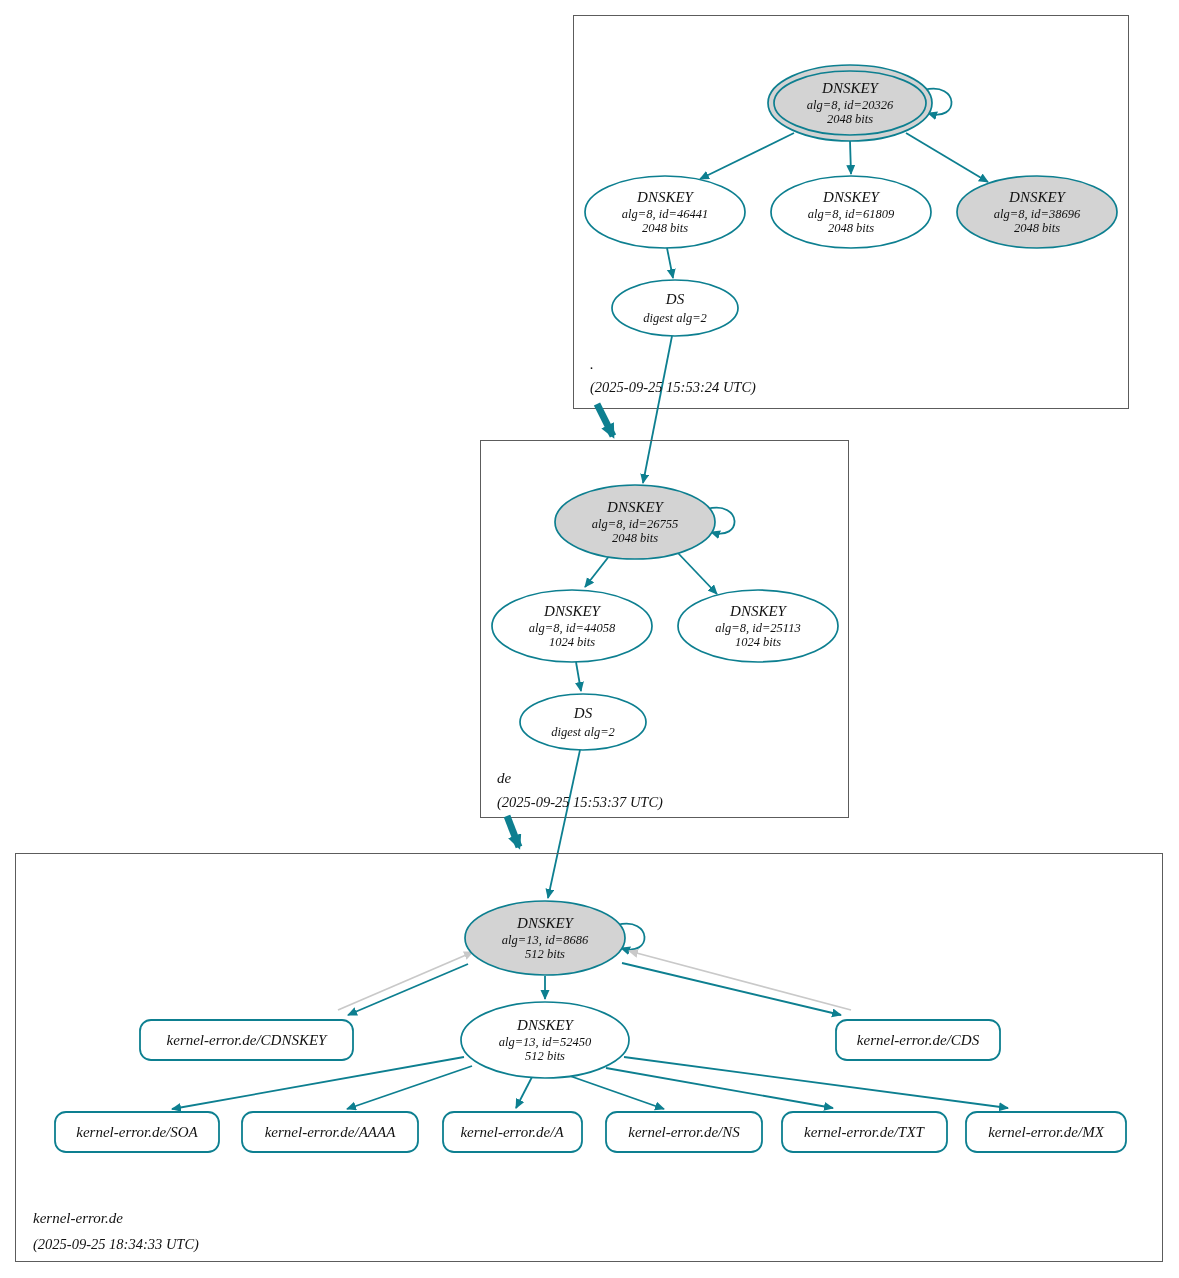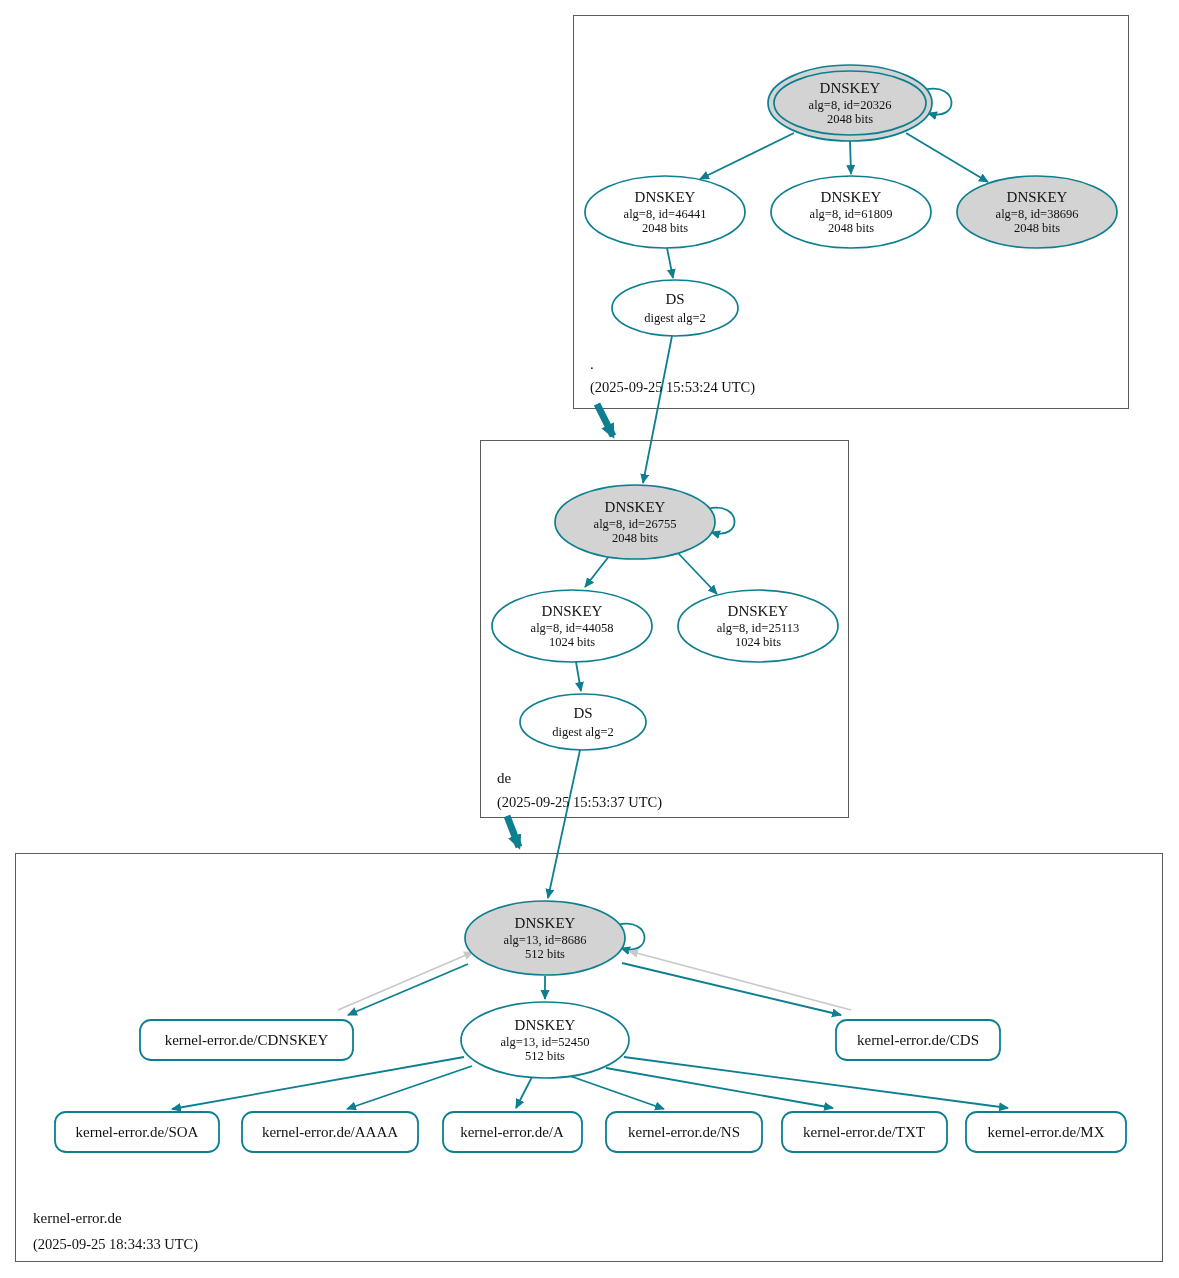--- a/index.html
+++ b/index.html
@@ -2,21 +2,21 @@
 <html style="--accent: #0d7f90; --node-fill-gray: #d3d3d3; --gray-arrow: #c9c9c9; --border: #5c5c5c;"><head>
 <meta charset="utf-8">
 <style>
   :root{
     --accent:#0d7f90;
     --node-fill-gray:#d3d3d3;
     --gray-arrow:#c9c9c9;
     --border:#5c5c5c;
   }
   html,body{margin:0;padding:0;background:#fff;}
-  .stage{position:relative;width:1179px;height:1268px;background:#fff;}
+  .stage{position:relative;width:1179px;height:1268px;background:#fff;font-style:italic;}
   svg{display:block;}
   .zone-box{fill:none;stroke:var(--border);stroke-width:1;}
   .node{fill:#fff;stroke:var(--accent);stroke-width:1.7;}
   .node.gray{fill:var(--node-fill-gray);}
   .node-inner{fill:none;stroke:var(--accent);stroke-width:1.7;}
   .rr{fill:#fff;stroke:var(--accent);stroke-width:1.8;}
   .arrow{fill:none;stroke:var(--accent);stroke-width:1.8;}
   .arrow.gray{stroke:var(--gray-arrow);}
   .arrow.thick{stroke-width:7;}
   .mk{fill:var(--accent);}

